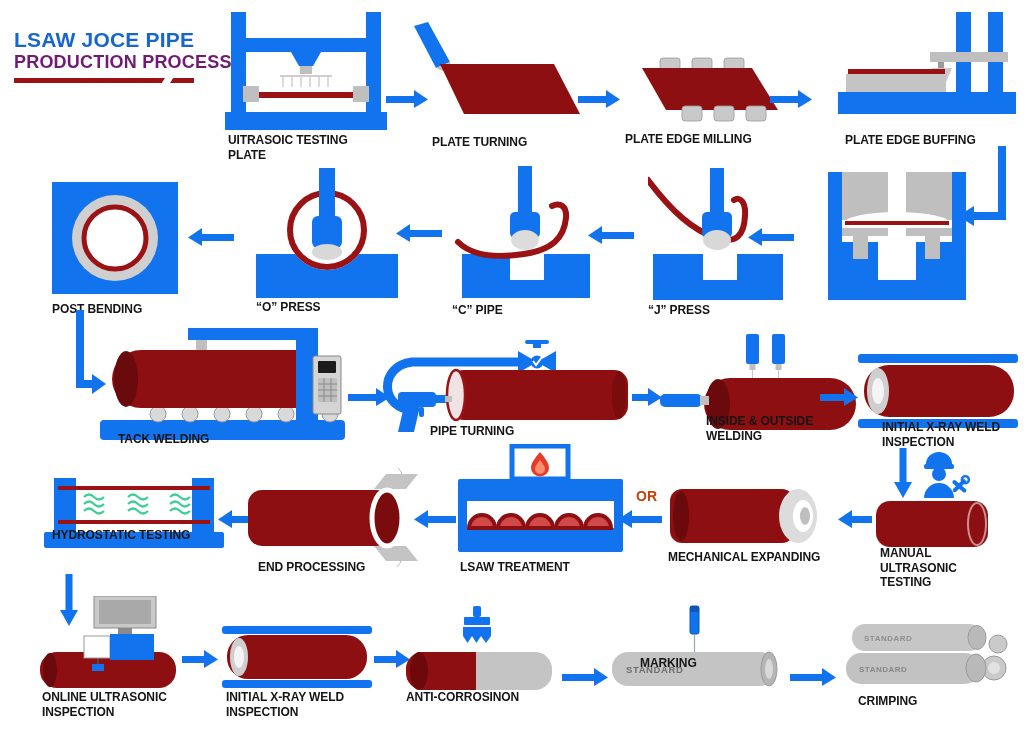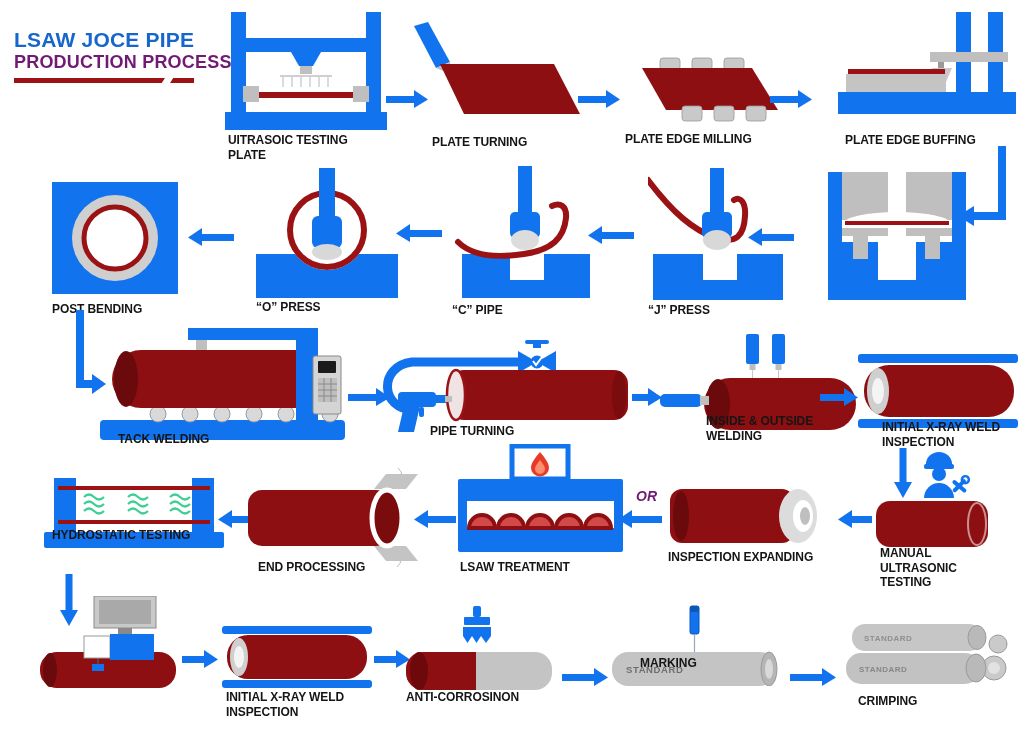--- a/index.html
+++ b/index.html
@@ -10,21 +10,21 @@
   .abs { position:absolute; }
   .lbl {
     position:absolute; font-weight:700; font-size:12px; line-height:1.22;
     color:#151515; letter-spacing:-0.1px;
   }
   .c { text-align:left; }
   .title1 { position:absolute; left:14px; top:28px; font-size:21px; font-weight:700; color:#1766CC; letter-spacing:0.2px; }
   .title2 { position:absolute; left:14px; top:52px; font-size:18px; font-weight:700; color:#701a75; letter-spacing:0.2px; }
   .rule { position:absolute; left:14px; top:78px; width:180px; height:5px; background:#9B1215; }
   .rule .gap { position:absolute; left:150px; top:-3px; width:7px; height:11px; background:#ffffff; transform:rotate(32deg); }
-  .or { position:absolute; font-weight:700; font-size:14px; color:#701a75;font-style:italic; }
+  .or { position:absolute; font-weight:700; font-size:14px; color:#c2410c; }
 </style>
 </head>
 <body>
 
 <div class="board">
 
   <div class="title1">LSAW JOCE PIPE</div>
   <div class="title2">PRODUCTION PROCESS</div>
   <div class="rule">
       <div class="gap"></div>
@@ -282,21 +282,21 @@
       <polygon points="14,0 14,18 0,9.5" fill="#1173EE"></polygon>
   </svg>
 
   <svg class="abs" style="left:670px;top:484px" width="162" height="64">
     <rect x="0" y="5" width="124" height="54" rx="12" fill="#8E0F12"></rect>
     <ellipse cx="11" cy="32" rx="8" ry="25" fill="#6B0A0C"></ellipse>
     <ellipse cx="128" cy="32" rx="19" ry="27" fill="#DCDCDC"></ellipse>
     <ellipse cx="133" cy="32" rx="10" ry="16" fill="#FFFFFF"></ellipse>
     <ellipse cx="135" cy="32" rx="5" ry="9" fill="#BFBFBF"></ellipse>
   </svg>
-  <div class="lbl c" style="left:668px;top:550px;width:166px">INSPECTION EXPANDING</div>
+  <div class="lbl c" style="left:668px;top:550px;width:166px">MECHANICAL EXPANDING</div>
 
   <div class="or" style="left:636px;top:488px">OR</div>
   <svg class="abs" style="left:618px;top:510px" width="44" height="18">
     <rect x="14" y="6" width="30" height="7" fill="#1173EE"></rect>
       <polygon points="14,0 14,18 0,9.5" fill="#1173EE"></polygon>
   </svg>
 
   <svg class="abs" style="left:458px;top:444px" width="165" height="112">
     <rect x="54" y="2" width="56" height="33" fill="#FFFFFF" stroke="#1173EE" stroke-width="5"></rect>
     <path d="M82,8 C87,14 91,19 91,24 a9,8.5 0 1 1 -18,0 C73,19 77,14 82,8 Z" fill="#E83A28"></path>
@@ -360,20 +360,21 @@
     <rect x="0" y="56" width="136" height="36" rx="17" fill="#8E0F12"></rect>
     <ellipse cx="10" cy="74" rx="7" ry="17" fill="#6B0A0C"></ellipse>
     <path d="M58,62 v8" stroke="#555555" stroke-width="1.5"></path>
     <rect x="52" y="68" width="12" height="7" fill="#1173EE"></rect>
     <rect x="44" y="40" width="26" height="22" fill="#FFFFFF" stroke="#9a9a9a"></rect>
     <rect x="70" y="38" width="44" height="26" fill="#1173EE"></rect>
     <rect x="54" y="0" width="62" height="32" fill="#C9C9C9" stroke="#8a8a8a"></rect>
     <rect x="59" y="4" width="52" height="24" fill="#A9A9A9"></rect>
     <rect x="78" y="32" width="14" height="6" fill="#8a8a8a"></rect>
   </svg>
+  <div class="lbl" style="left:42px;top:690px;width:132px">ONLINE ULTRASONIC INSPECTION</div>
 
   <svg class="abs" style="left:182px;top:650px" width="36" height="18">
     <rect x="0" y="6" width="22" height="7" fill="#1173EE"></rect>
       <polygon points="22,0 36,9.5 22,18" fill="#1173EE"></polygon>
   </svg>
 
   <svg class="abs" style="left:222px;top:626px" width="150" height="62">
     <rect x="0" y="0" width="150" height="8" rx="3" fill="#1173EE"></rect>
     <rect x="0" y="54" width="150" height="8" rx="3" fill="#1173EE"></rect>
     <rect x="5" y="9" width="140" height="44" rx="21" fill="#8E0F12"></rect>

